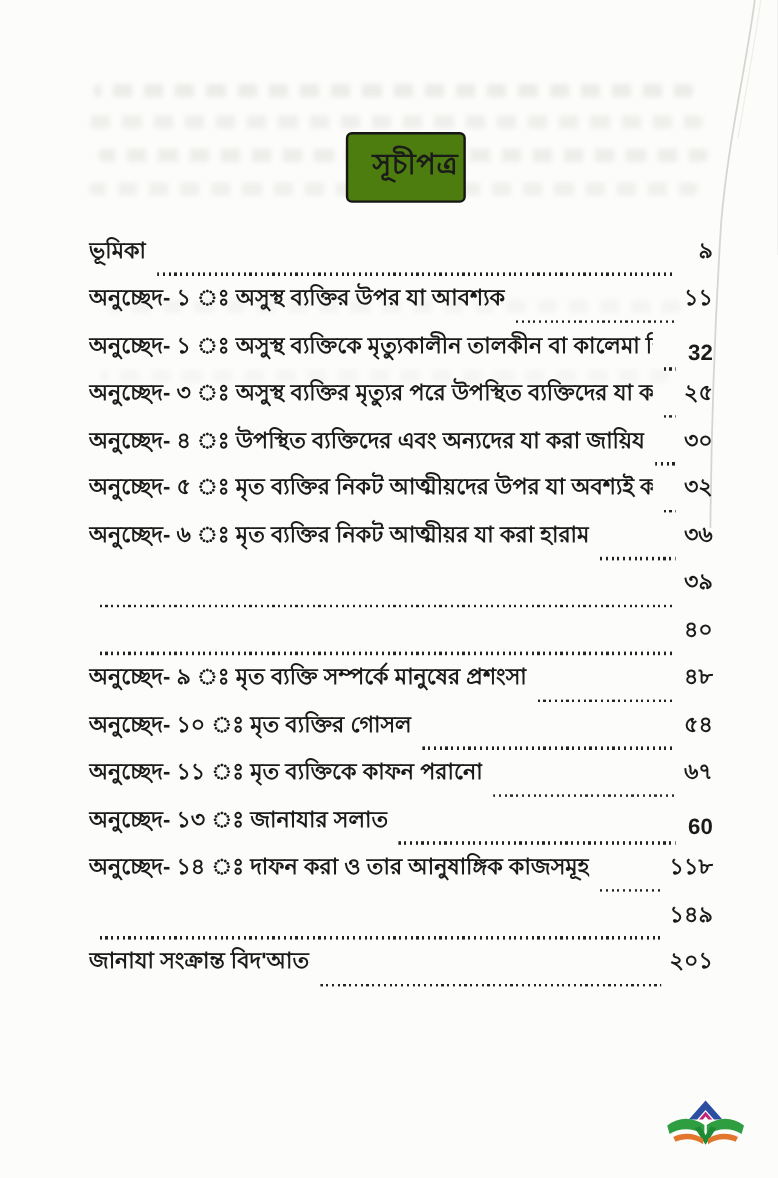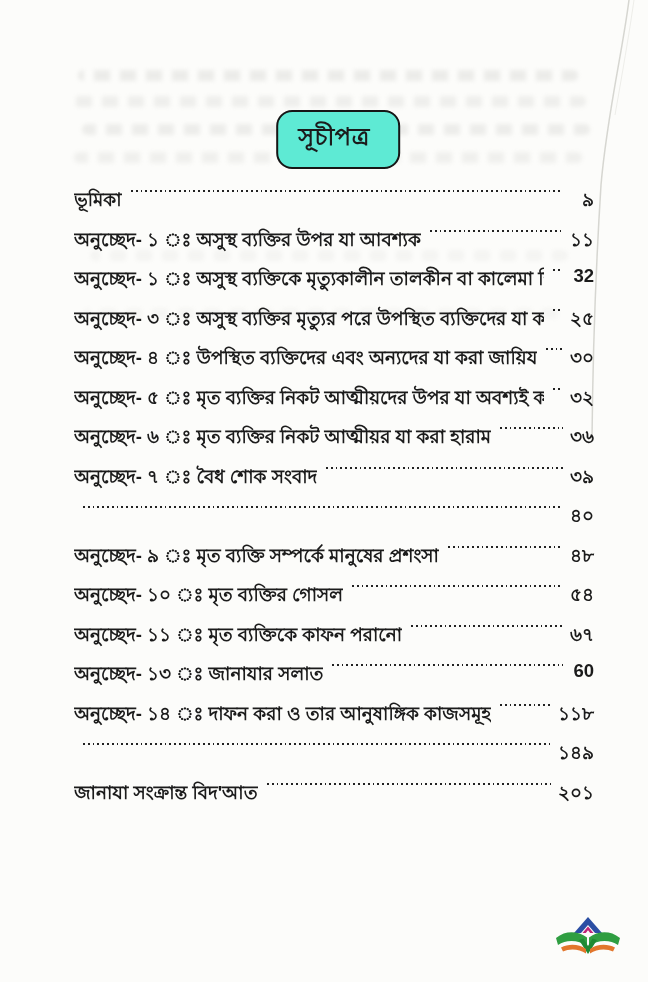--- a/index.html
+++ b/index.html
@@ -28,34 +28,34 @@
   .g5{left:90px;right:80px;top:250px;opacity:.07;}
   .g6{left:84px;right:90px;top:308px;opacity:.06;}
   
   .crease{position:absolute;top:0;left:0;pointer-events:none;}
   
   .titlebox{
     position:absolute;
     top:110px;left:50%;
     transform:translateX(calc(-50% + 14px));
     border:2.5px solid #161616;
-    border-radius:16px;
-    padding:6px 28px 9px 20px;
-    background:#5eead4;
+    border-radius:5px;
+    padding:6px 4px 9px 20px;
+    background:#4d7c0f;
     font-size:24px;font-weight:bold;
     letter-spacing:.5px;
   }
   
   .toc{
     position:absolute;
     left:74px;right:54px;top:186px;
   }
   .row{
     display:flex;
-    align-items:flex-start;
+    align-items:flex-end;
     height:39.5px;
   }
   .lbl{
     font-size:18.5px;
     font-weight:bold;
     white-space:nowrap;
     flex:0 1 auto;
     overflow:hidden;
   }
   .dots{
@@ -129,21 +129,20 @@
       <span class="lbl">অনুচ্ছেদ- ৫ ঃ মৃত ব্যক্তির নিকট আত্মীয়দের উপর যা অবশ্যই করণীয়</span>
       <span class="dots"></span>
       <span class="pg">৩২</span>
     </div>
     <div class="row">
       <span class="lbl">অনুচ্ছেদ- ৬ ঃ মৃত ব্যক্তির নিকট আত্মীয়র যা করা হারাম</span>
       <span class="dots"></span>
       <span class="pg">৩৬</span>
     </div>
     <div class="row">
-      <span class="lbl">অনুচ্ছেদ- ৭ ঃ বৈধ শোক সংবাদ</span>
       <span class="dots"></span>
       <span class="pg">৩৯</span>
     </div>
     <div class="row">
       <span class="dots"></span>
       <span class="pg">৪০</span>
     </div>
     <div class="row">
       <span class="lbl">অনুচ্ছেদ- ৯ ঃ মৃত ব্যক্তি সম্পর্কে মানুষের প্রশংসা</span>
       <span class="dots"></span>

